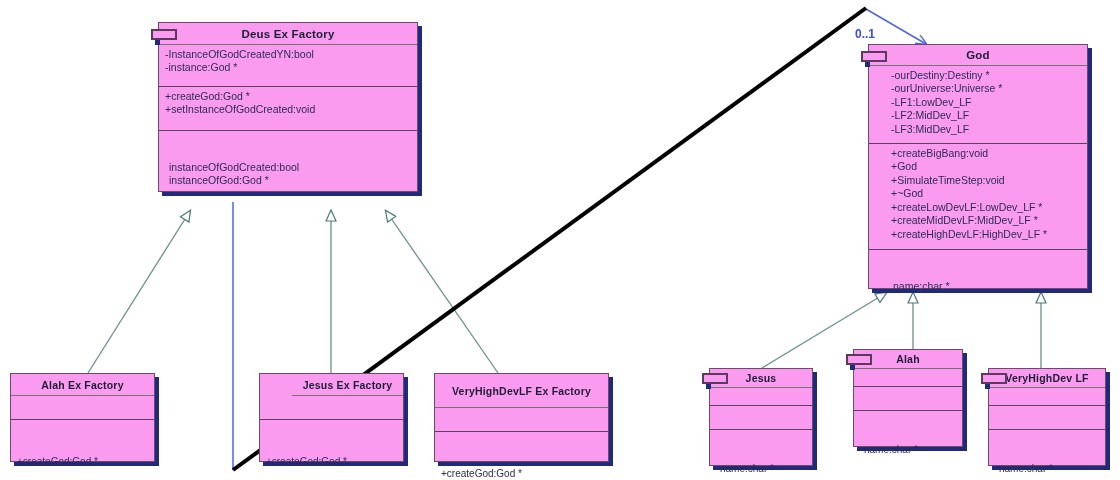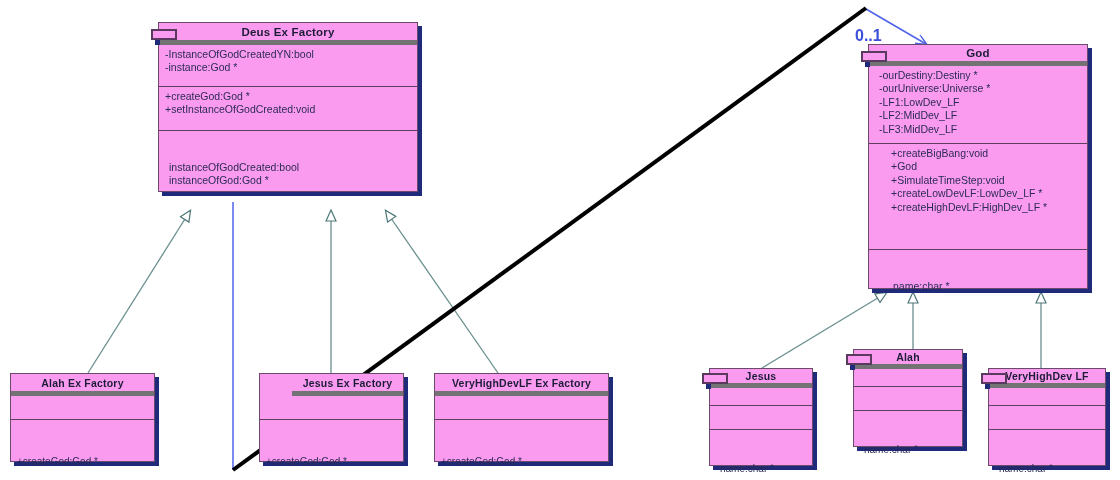--- a/index.html
+++ b/index.html
@@ -29,21 +29,21 @@
     background: #fb9bf0;
     border: 1px solid #6b4a6b;
     box-shadow: 4px 4px 0 0 #202a7a;
     z-index: 5;
   }
   .uml-title {
     text-align: center;
     font-weight: bold;
     color: #1c1c38;
     letter-spacing: 0.2px;
-    border-bottom: 5px solid #737373;
+    border-bottom: 1px solid #737373;
     box-sizing: border-box;
     display: flex;
     align-items: center;
     justify-content: center;
   }
   .compartment {
     border-bottom: 1px solid #5d3f60;
     box-sizing: border-box;
     padding: 3px 0 3px 6px;
   }
@@ -76,21 +76,21 @@
     background: #202a7a;
   }
   
   .big   { font-size: 11.5px; }
   .small { font-size: 10.5px; }
   .tiny  { font-size: 10px; }
 
   .mult-label {
     position: absolute;
     color: #3b4fd8;
-    font-size: 16px;
+    font-size: 12px;
     font-weight: bold;
     z-index: 9;
   }
 </style>
 </head>
 <body>
 
 <div id="canvas">
 
   <svg class="edges" viewBox="0 0 1120 480" xmlns="http://www.w3.org/2000/svg">
@@ -144,32 +144,34 @@
     </div>
     <div class="compartment last" style="height:60px; padding-top:8px;">
       <div class="member small pad">instanceOfGodCreated:bool</div>
       <div class="member small pad">instanceOfGod:God *</div>
     </div>
   </div>
 
   <div class="uml-class" style="left:868px; top:44px; width:220px; height:245px;">
     <div class="keyhole"></div>
     <div class="uml-title big" style="height:21px;">God</div>
-    <div class="compartment" style="height:78px; padding-left:10px;">
+    <div class="compartment" style="height:78px; padding-left:22px;">
       <div class="member small">-ourDestiny:Destiny *</div>
       <div class="member small">-ourUniverse:Universe *</div>
       <div class="member small">-LF1:LowDev_LF</div>
       <div class="member small">-LF2:MidDev_LF</div>
       <div class="member small">-LF3:MidDev_LF</div>
     </div>
     <div class="compartment" style="height:106px; padding-left:22px;">
       <div class="member small">+createBigBang:void</div>
       <div class="member small">+God</div>
       <div class="member small">+SimulateTimeStep:void</div>
+      <div class="member small">+~God</div>
       <div class="member small">+createLowDevLF:LowDev_LF *</div>
+      <div class="member small">+createMidDevLF:MidDev_LF *</div>
       <div class="member small">+createHighDevLF:HighDev_LF *</div>
     </div>
     <div class="compartment last" style="height:38px; padding-left:24px; padding-top:8px;">
       <div class="member small">name:char *</div>
     </div>
   </div>
 
   <div class="mult-label" style="left:855px; top:27px;">0..1</div>
 
   <div class="uml-class" style="left:10px; top:373px; width:145px; height:89px;">
@@ -182,21 +184,21 @@
 
   <div class="uml-class" style="left:259px; top:373px; width:145px; height:89px;">
     <div class="uml-title small" style="height:22px;margin-left:32px;">Jesus Ex Factory</div>
     <div class="compartment" style="height:24px;"></div>
     <div class="compartment last" style="height:43px; padding-top:14px;">
       <div class="member tiny">+createGod:God *</div>
     </div>
   </div>
 
   <div class="uml-class" style="left:434px; top:373px; width:175px; height:89px;">
-    <div class="uml-title small" style="height:22px;">VeryHighDevLF Ex Factory</div>
+    <div class="uml-title small" style="height:34px;">VeryHighDevLF Ex Factory</div>
     <div class="compartment" style="height:24px;"></div>
     <div class="compartment last" style="height:43px; padding-top:14px;">
       <div class="member tiny">+createGod:God *</div>
     </div>
   </div>
 
   <div class="uml-class" style="left:709px; top:368px; width:104px; height:98px;">
     <div class="keyhole" style="top:4px;"></div>
     <div class="uml-title small" style="height:19px;">Jesus</div>
     <div class="compartment" style="height:18px;"></div>

